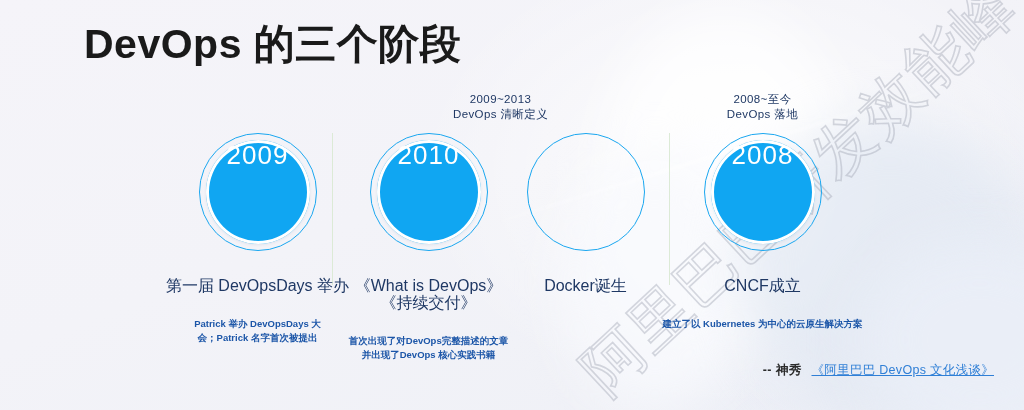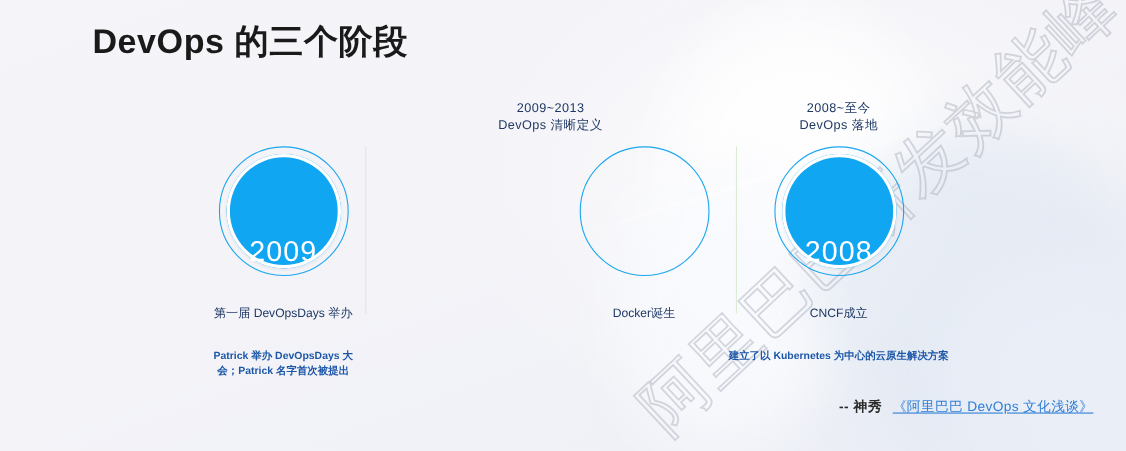--- a/index.html
+++ b/index.html
@@ -40,21 +40,21 @@
     letter-spacing:2px;
     white-space:nowrap;
     color:transparent;
     -webkit-text-stroke:1.6px rgba(160,164,178,0.42);
     font-family:"DejaVu Sans", sans-serif;
     pointer-events:none;
   }
 
   .title {
     position:absolute; left:84px; top:17px;
-    font-size:31px; color:#1a1a1a; letter-spacing:0.5px;
+    font-size:41px; color:#1a1a1a; letter-spacing:0.5px;
     white-space:nowrap;
   }
 
   
   .group-head { position:absolute; text-align:center; color:#1f3864; font-size:11.5px; line-height:15px; white-space:nowrap; }
   .group-head .range { letter-spacing:0.4px; }
   .group-head .name  { letter-spacing:0.4px; }
 
   
   .divider { position:absolute; width:1px; background:#dcead6; }
@@ -64,25 +64,25 @@
   .circle-wrap { position:relative; width:118px; height:118px; margin:0 auto; }
   .ring {
     position:absolute; inset:0; border-radius:50%;
     border:1px solid #1aa7f0;
   }
   .disc {
     position:absolute; left:7px; top:7px; right:7px; bottom:7px;
     border-radius:50%;
     background:#10a6f2;
     box-shadow:0 0 0 3px #ffffff inset, 0 1px 3px rgba(40,90,140,0.10);
-    display:flex; align-items:flex-end; justify-content:center;
+    display:flex; align-items:flex-start; justify-content:center;
   }
   .year { color:#ffffff; font-size:26px; letter-spacing:1px; font-weight:300; }
 
-  .caption { margin-top:26px; color:#1f3864; font-size:11px; line-height:17px; white-space:nowrap; }
+  .caption { margin-top:26px; color:#1f3864; font-size:16px; line-height:17px; white-space:nowrap; }
   .caption .l2 { display:block; }
   .subtext { margin-top:23px; color:#1c56a8; font-size:9.5px; line-height:14px; font-weight:bold; }
   .subtext .l2 { display:block; }
 
   .attrib {
     position:absolute; right:30px; top:362px;
     font-size:12.5px; color:#3a3a3a; white-space:nowrap;
   }
   .attrib .author { font-weight:bold; color:#2b2b2b; letter-spacing:0.5px; }
   .attrib .link { color:#2f7fd6; text-decoration:underline; margin-left:6px; letter-spacing:0.3px; }
@@ -124,20 +124,36 @@
     <div class="caption">
       <span>第一届 DevOpsDays 举办</span>
       <span class="l2"></span>
     </div>
     <div class="subtext">
       <span>Patrick 举办 DevOpsDays 大</span>
       <span class="l2">会；Patrick 名字首次被提出</span>
     </div>
   </div>
 
+  <div class="col" style="left:321px;">
+    <div class="circle-wrap">
+      <div class="ring"></div>
+      <div class="disc">
+        <span class="year">2010</span>
+      </div>
+    </div>
+    <div class="caption">
+      <span>《What is DevOps》</span>
+      <span class="l2">《持续交付》</span>
+    </div>
+    <div class="subtext">
+      <span>首次出现了对DevOps完整描述的文章</span>
+      <span class="l2">并出现了DevOps 核心实践书籍</span>
+    </div>
+  </div>
 
   <div class="col" style="left:478px;">
     <div class="circle-wrap">
       <div class="ring"></div>
     </div>
     <div class="caption">
       <span>Docker诞生</span>
       <span class="l2"></span>
     </div>
   </div>

